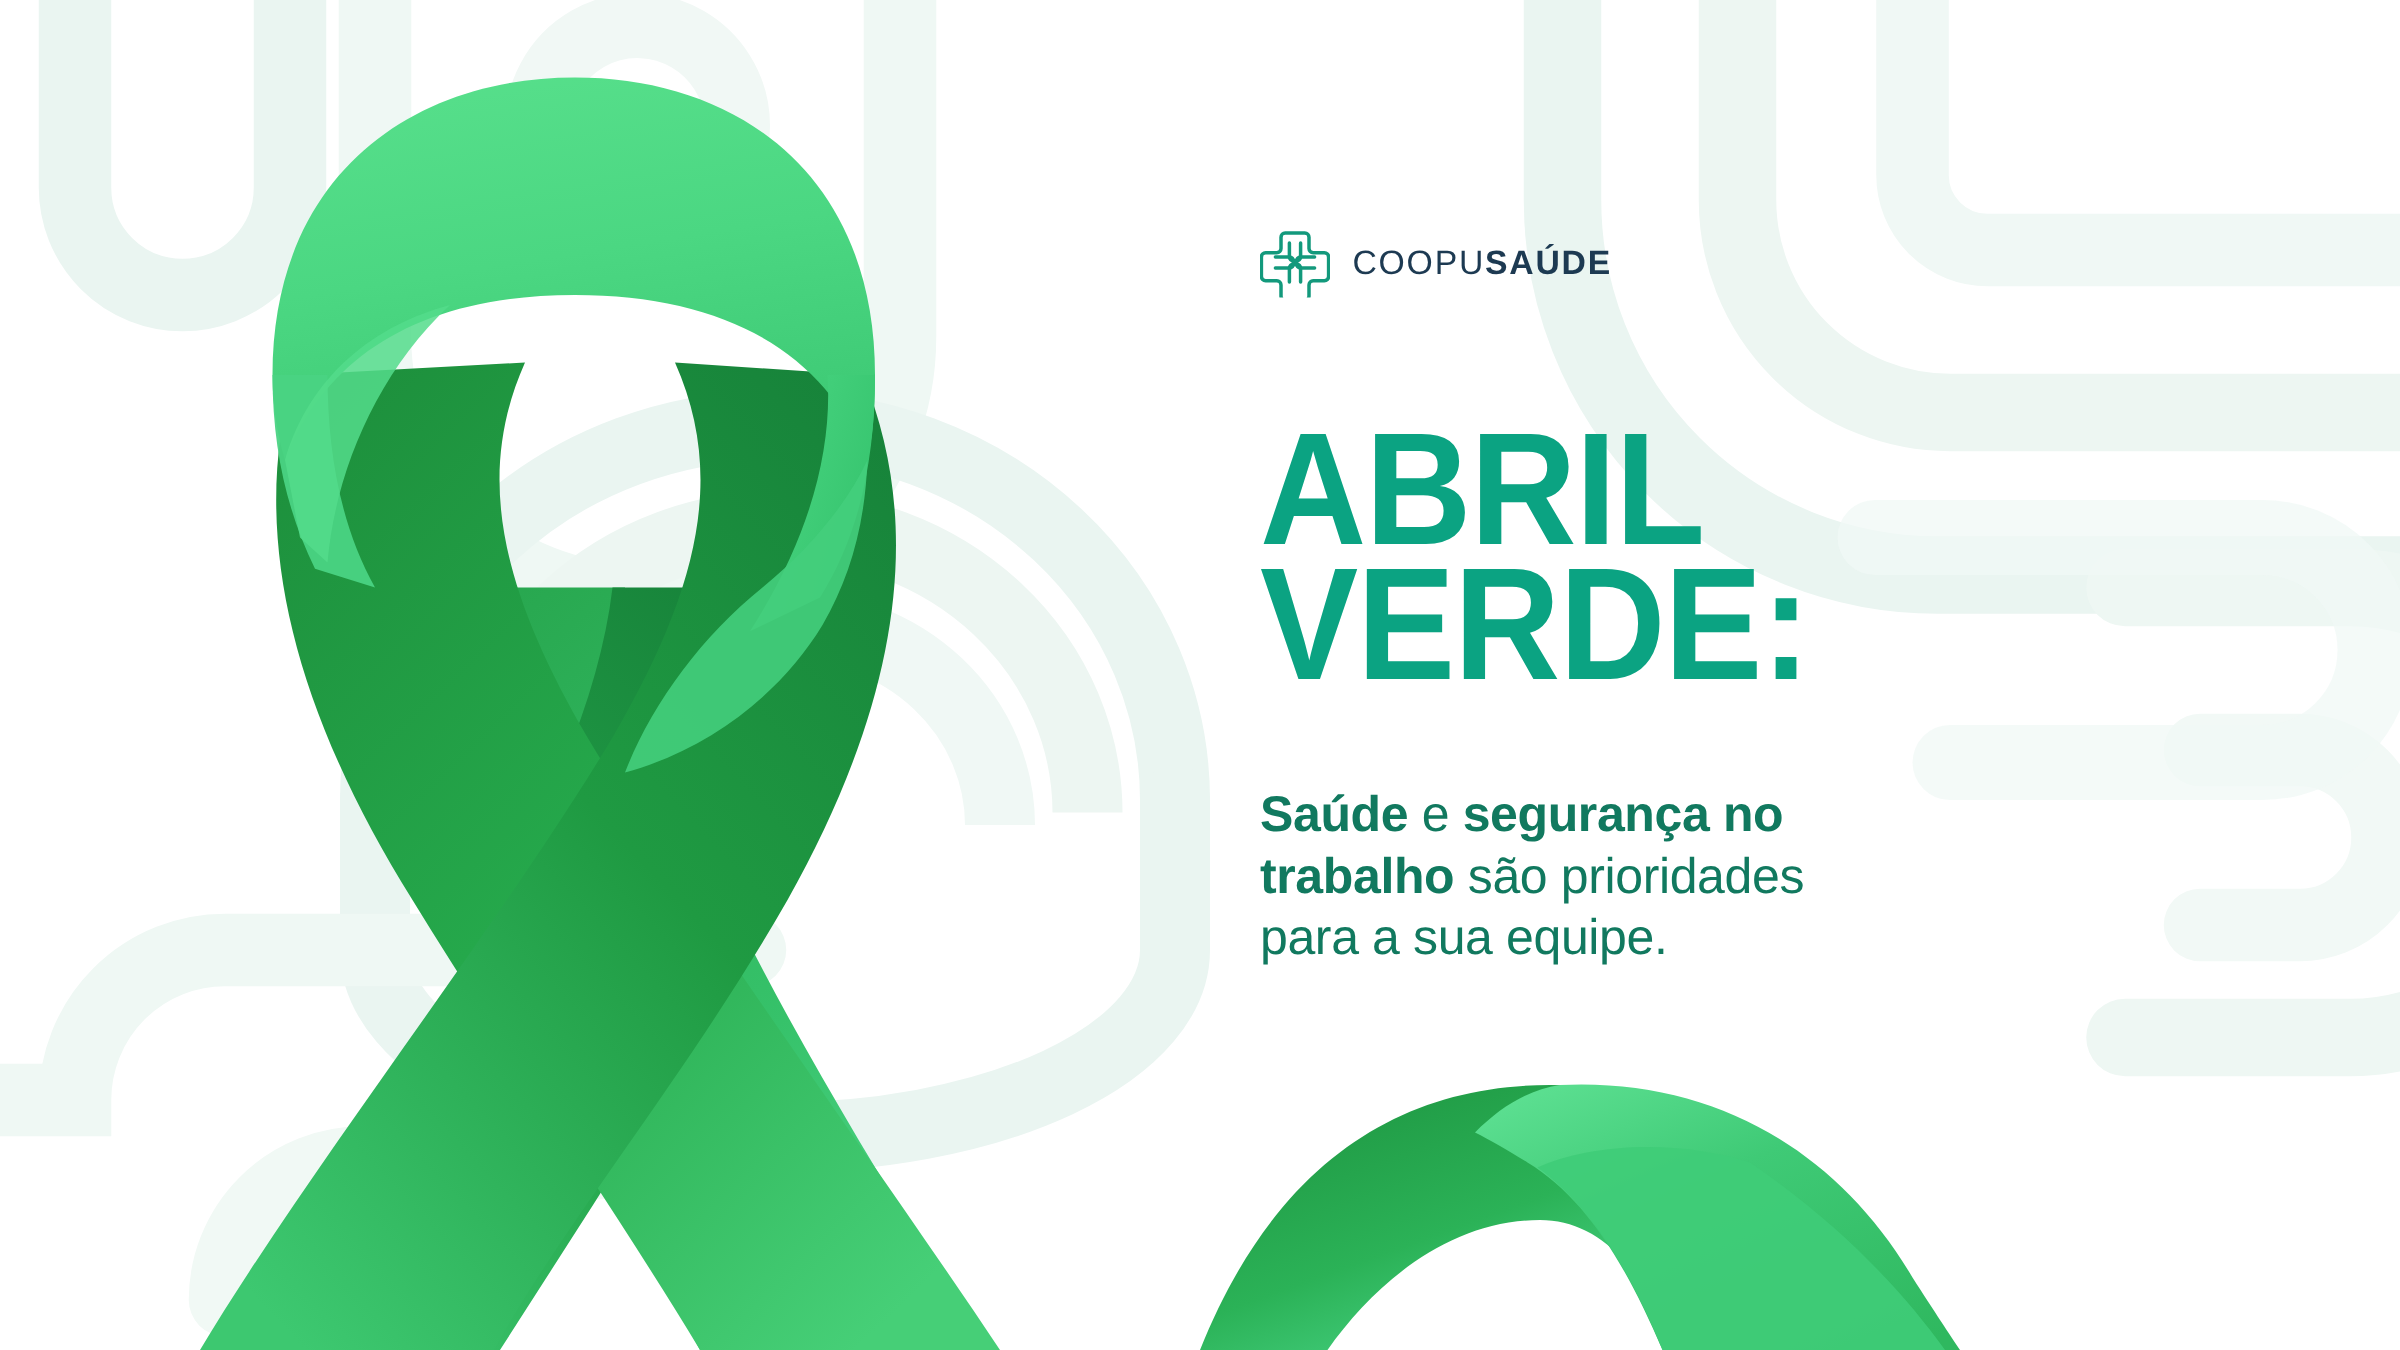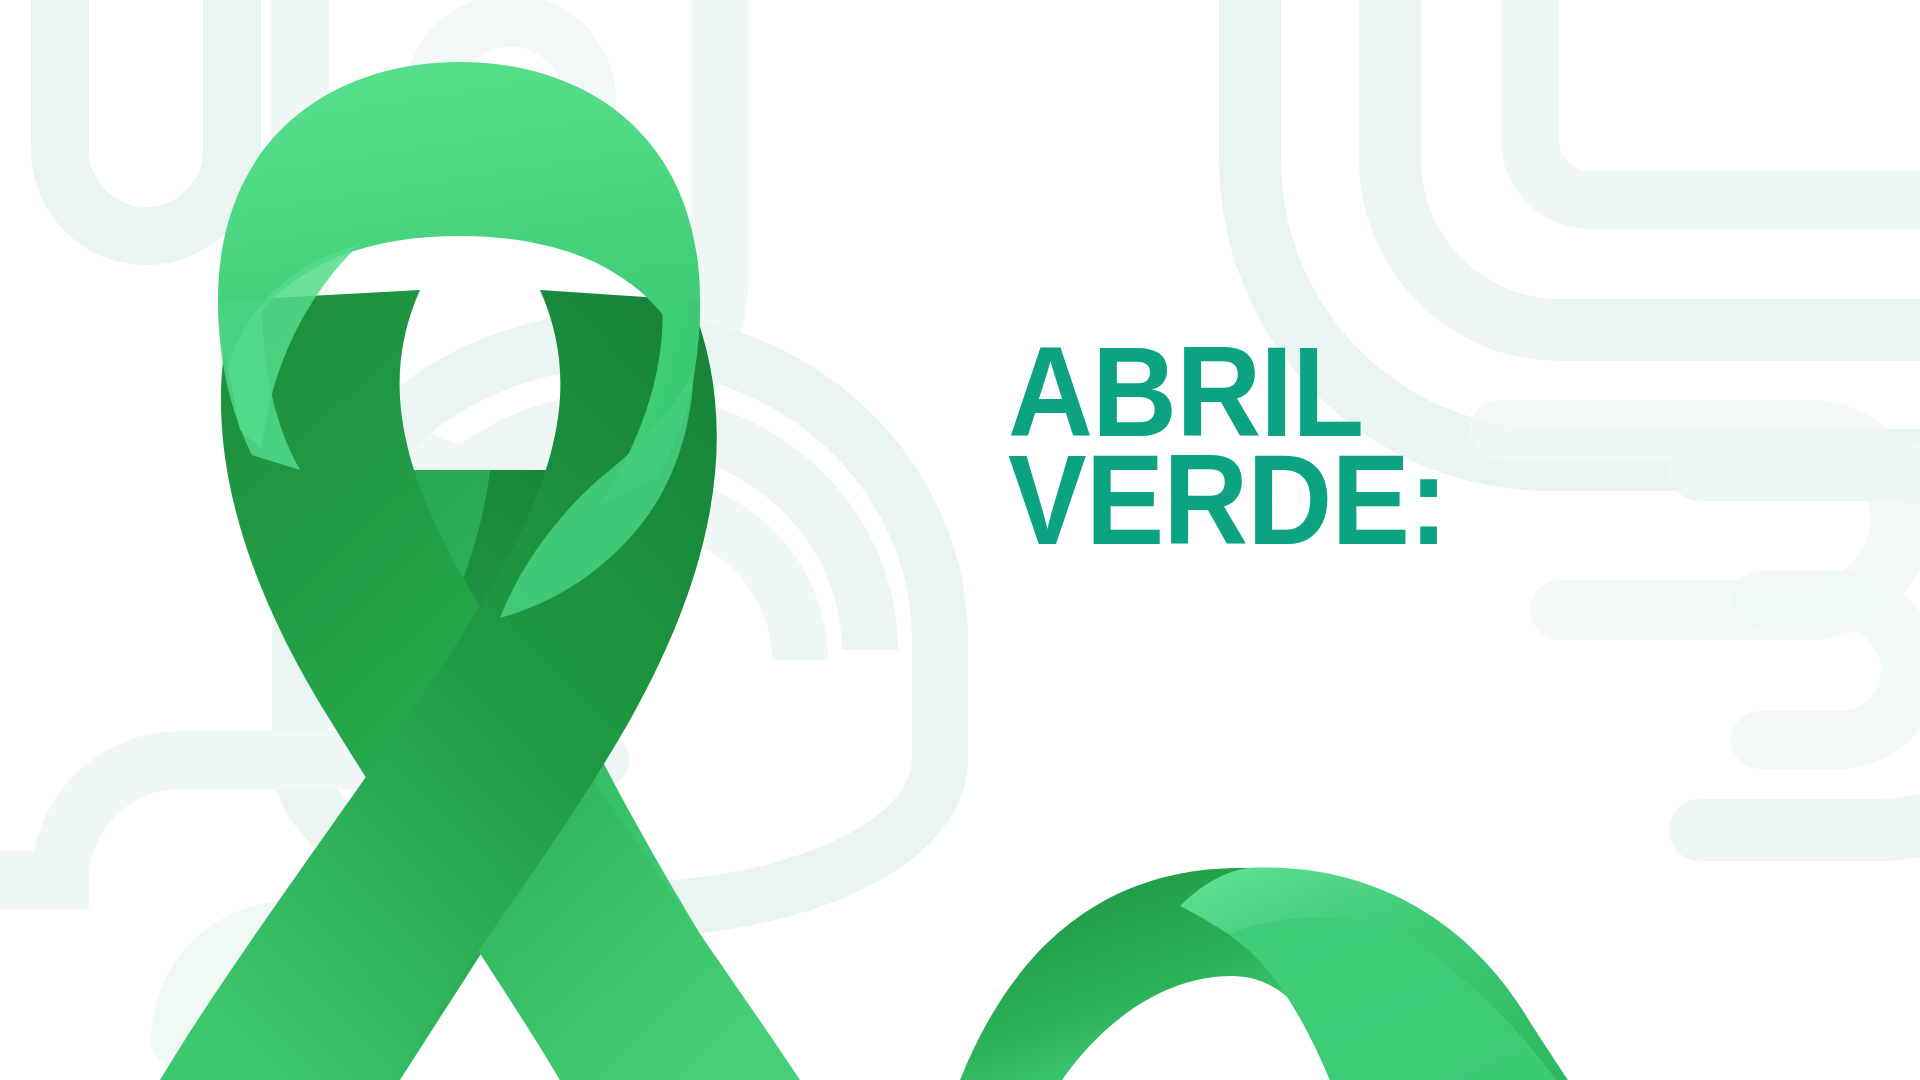--- a/index.html
+++ b/index.html
@@ -240,21 +240,50 @@
              C 1200 886, 1222 872, 1248 868 Z" fill="url(#gArch2)"></path>
     <path d="M1400 930
              C 1470 978, 1520 1030, 1556 1080
              L 1330 1080
              C 1304 1016, 1272 964, 1230 934
              C 1268 916, 1340 910, 1400 930 Z" fill="#3fcc78" opacity="0.9"></path>
   </svg>
 
   <div class="layer" id="content">
 
+    <div id="logo-lockup">
+      <svg id="logo-mark" viewBox="0 0 100 100" xmlns="http://www.w3.org/2000/svg" aria-hidden="true">
+        <g fill="none" stroke="#13997c" stroke-width="5" stroke-linecap="round" stroke-linejoin="round">
+
+          <path d="M36 8 h28 a6 6 0 0 1 6 6 v16 a6 6 0 0 0 6 6 h16
+                   a6 6 0 0 1 6 6 v28 a6 6 0 0 1 -6 6 h-16
+                   a6 6 0 0 0 -6 6 v16 a6 6 0 0 1 -6 6 h-28
+                   a6 6 0 0 1 -6 -6 v-16 a6 6 0 0 0 -6 -6 h-16
+                   a6 6 0 0 1 -6 -6 v-28 a6 6 0 0 1 6 -6 h16
+                   a6 6 0 0 0 6 -6 v-16 a6 6 0 0 1 6 -6 z"></path>
+
+          <path d="M42 22 v20 a6 6 0 0 0 6 6 h4 a6 6 0 0 0 6 -6 v-20"></path>
+
+          <path d="M42 78 v-20 a6 6 0 0 1 6 -6 h4 a6 6 0 0 1 6 6 v20"></path>
+
+          <path d="M22 42 h20 a6 6 0 0 1 6 6 v4 a6 6 0 0 1 -6 6 h-20"></path>
+
+          <path d="M78 42 h-20 a6 6 0 0 0 -6 6 v4 a6 6 0 0 0 6 6 h20"></path>
+        </g>
+      </svg>
+      <div id="logo-wordmark">
+        <span class="wm-light">COOPU</span><span class="wm-bold">SAÚDE</span>
+      </div>
+    </div>
 
     <h1 id="headline">
       <span class="hl-line">ABRIL</span>
       <span class="hl-line">VERDE:</span>
     </h1>
 
+    <p id="body-copy">
+      <span class="bc-line"><span class="bc-strong">Saúde</span><span> e </span><span class="bc-strong">segurança no</span></span>
+      <span class="bc-line"><span class="bc-strong">trabalho</span><span> são prioridades</span></span>
+      <span class="bc-line">para a sua equipe.</span>
+    </p>
 
   </div>
 </div>
 
 </body></html>

